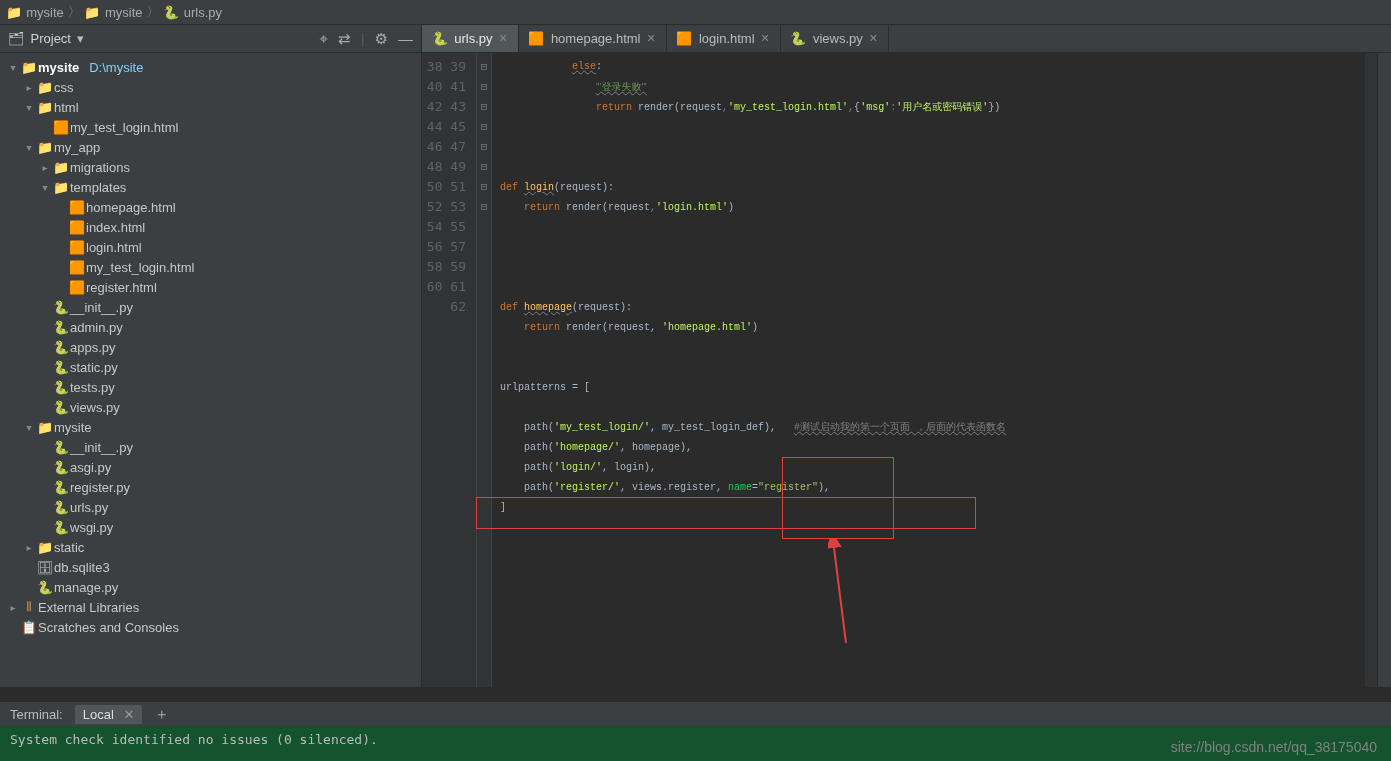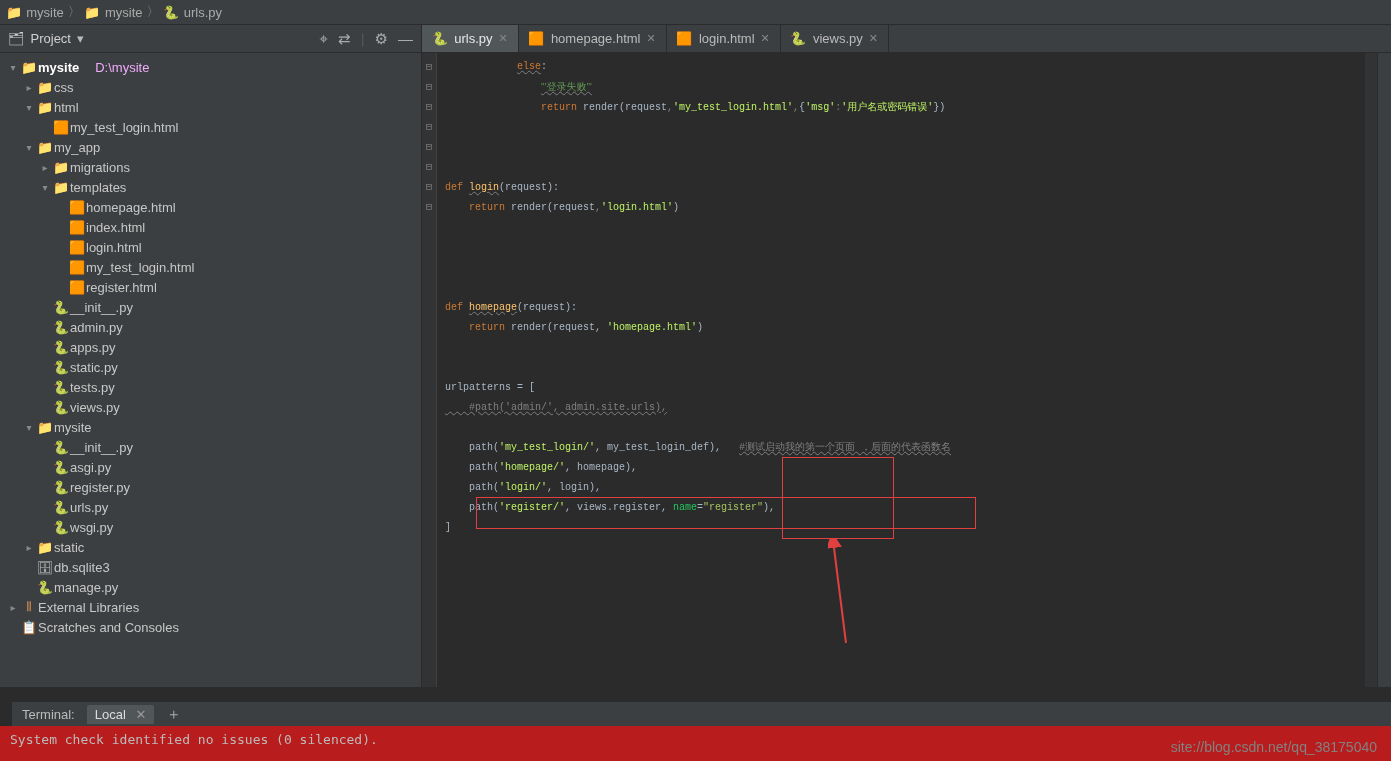--- a/index.html
+++ b/index.html
@@ -36,21 +36,21 @@
   .project-header .left { display:flex; align-items:center; gap:6px; color:#d0d0d0; }
   .project-header .right { display:flex; align-items:center; gap:10px; color:#aaa; }
   .project-header .right span { cursor:pointer; font-size:15px; }
   .tree { flex:1; overflow:auto; padding:4px 0; }
   .tree-row {
     display:flex; align-items:center; height:20px;
     padding-right:8px; color:#c7c7c7; white-space:nowrap; cursor:default;
   }
   .tree-row .arrow { width:14px; text-align:center; color:#888; font-size:10px;}
   .tree-row .icon { width:18px; text-align:center; }
-  .tree-row .muted{color:#f0abfc; margin-left:16px;}
+  .tree-row .muted{color:#7dd3fc; margin-left:10px;}
   .editor-area { flex:1; display:flex; flex-direction:column; background:#2b2b2b; }
   .editor-tabs {
     height:28px; background:#3c3f41; border-bottom:1px solid #2b2b2b;
     display:flex; align-items:stretch;
   }
   .editor-tab {
     display:flex; align-items:center; gap:6px; padding:0 10px;
     border-right:1px solid #2b2b2b; color:#bbb; font-size:13px; cursor:pointer;
   }
   .editor-tab.active{background:#515658; color:#e8e8e8;}
@@ -78,27 +78,27 @@
 
   .red-box1{position:absolute; border:1px solid #e04040; pointer-events:none;
     left:782px; top:457px; width:112px; height:82px;}
   .red-box2{position:absolute; border:1px solid #e04040; pointer-events:none;
     left:476px; top:497px; width:500px; height:32px;}
   .red-arrow{position:absolute; left:828px; top:538px; pointer-events:none;}
 
   .terminal-bar{
     position:absolute; left:0; bottom:35px; right:0;
     height:25px; background:#3c3f41; border-top:1px solid #2b2b2b;
-    display:flex; align-items:center; gap:12px; padding:0 10px; color:#bbb; font-size:13px;margin-left:12px;
+    display:flex; align-items:center; gap:12px; padding:0 10px; color:#bbb; font-size:13px;
   }
   .terminal-bar .tab{background:#515658; padding:2px 8px; border-radius:2px 2px 0 0; color:#ddd;}
   .terminal-bar .plus{color:#aaa; cursor:pointer; font-size:15px;}
   .terminal-body{
     position:absolute; left:0; bottom:0; right:0; height:35px;
-    background:#b91c1c; color:#bbb; font-family:Consolas,monospace; font-size:13px;
+    background:#14532d; color:#bbb; font-family:Consolas,monospace; font-size:13px;
     padding:6px 10px;
   }
   .watermark{position:absolute; right:14px; bottom:6px; color:#828282; font-size:14px;}
   .right-gut{position:absolute; right:0; top:53px; bottom:74px; width:14px; background:#3c3f41; border-left:1px solid #2b2b2b;}
   .scroll-area{position:absolute; right:14px; top:53px; bottom:74px; width:12px; background:#313335;}
   .caret{color:#bbb;}
 </style>
 </head>
 <body>
 
@@ -283,20 +283,46 @@
         <span>login.html</span>
         <span class="close">✕</span>
       </div>
       <div class="editor-tab">
         <span>🐍</span>
         <span>views.py</span>
         <span class="close">✕</span>
       </div>
     </div>
     <div class="code-wrap">
+      <div class="gutter" id="gutter">38
+39
+40
+41
+42
+43
+44
+45
+46
+47
+48
+49
+50
+51
+52
+53
+54
+55
+56
+57
+58
+59
+60
+61
+62
+</div>
       <div class="fold-col" id="foldcol">⊟
 
 ⊟
 
 
 
 ⊟
 ⊟
 
 
@@ -326,21 +352,20 @@
     <span class="kw">return</span> render(request<span class="comment">,</span><span class="str">'login.html'</span>)
 
 
 
 
 <span class="kw">def </span><span class="func wavy">homepage</span>(request):
     <span class="kw">return</span> render(request, <span class="str">'homepage.html'</span>)
 
 
 urlpatterns = [
-<span class="comment wavy">    #path('admin/', admin.site.urls),</span>
 
     path(<span class="str">'my_test_login/'</span>, my_test_login_def),   <span class="comment wavy">#测试启动我的第一个页面 ，后面的代表函数名</span>
     path(<span class="str">'homepage/'</span>, homepage),
     path(<span class="str">'login/'</span>, login),
     path(<span class="str">'register/'</span>, views.register, <span style="color:#22c55e">name</span>=<span class="str2">"register"</span>),
 ]
 
 </div>
     </div>
   </div>

